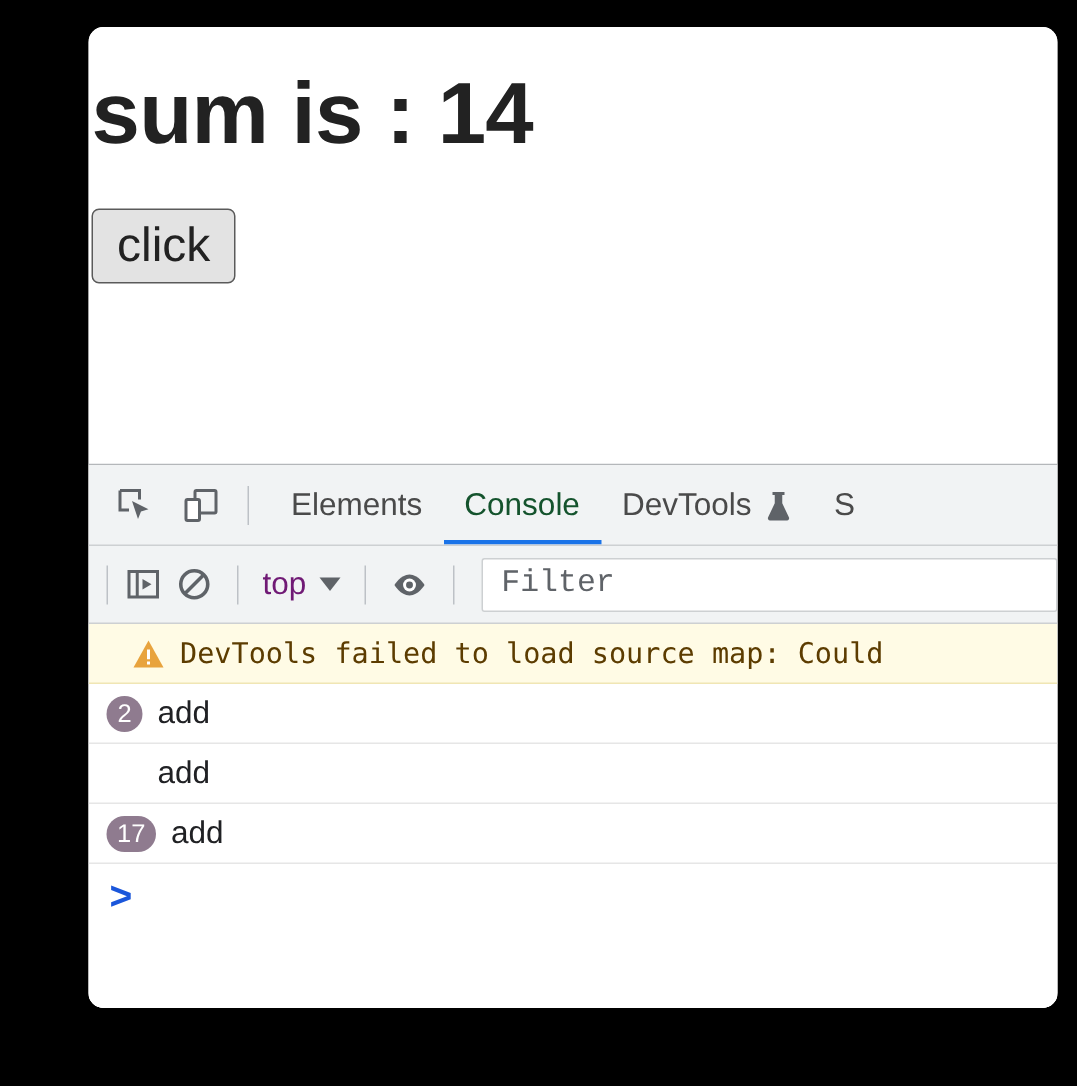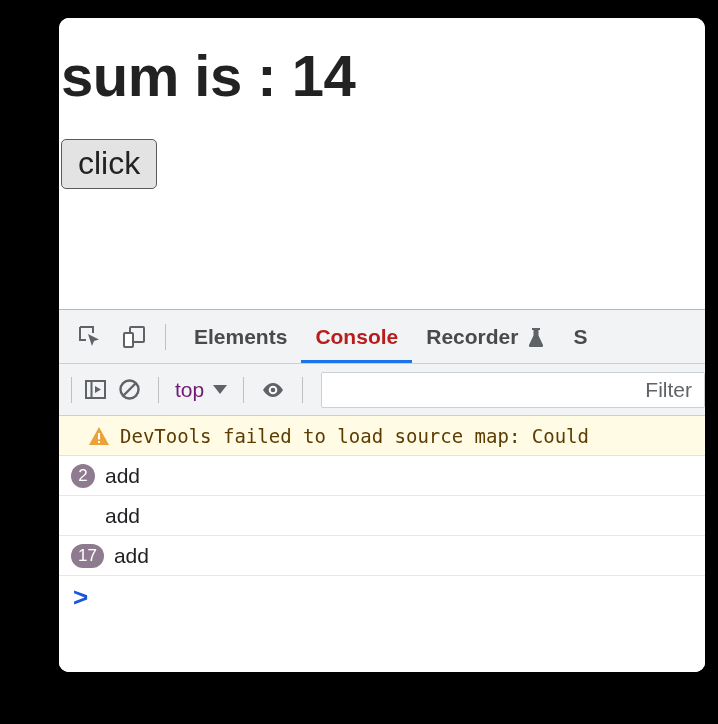--- a/index.html
+++ b/index.html
@@ -107,24 +107,23 @@
     font-size: 21px;
     color: #4a4a4a;
     padding: 0 14px;
     height: 53px;
     display: flex;
     align-items: center;
     gap: 9px;
     cursor: pointer;
     white-space: nowrap;
     flex: none;
-    font-weight: bold;
   }
   .dt-tab.active {
-    color: #b91c1c;
+    color: #14532d;
     box-shadow: inset 0 -3px 0 0 #1a73e8;
   }
   .flask {
     display: inline-block;
     width: 18px;
     height: 22px;
     flex: none;
   }
 
   
@@ -179,26 +178,25 @@
     display: flex;
     align-items: center;
     padding: 0 10px;
     margin-left: 6px;
     font-size: 21px;
     color: #5f6368;
   }
   .cb-filter input {
     border: none;
     outline: none;
-    font-family: Liberation Sans, sans-serif;
+    font-family: Liberation Mono, monospace;
     font-size: 21px;
     color: #3b82f6;
     width: 100%;
     background: transparent;
-    text-align: right;
   }
   .cb-filter input::placeholder { color: #5f6368; opacity: 1; }
 
   
   .dt-console {
     flex: 1;
     background: #ffffff;
     overflow: hidden;
     min-height: 0;
   }
@@ -296,21 +294,21 @@
       </div>
       <div class="dt-sep"></div>
 
       <div class="dt-tab">
         <span>Elements</span>
       </div>
       <div class="dt-tab active">
         <span>Console</span>
       </div>
       <div class="dt-tab">
-        <span>Recorder</span>
+        <span>DevTools</span>
         <span class="flask">
           <svg width="18" height="22" viewBox="0 0 18 22">
             <path d="M5 2 h8 v2 h-1.5 v5.5 L16 19 a1.5 1.5 0 0 1 -1.3 2 H3.3 A1.5 1.5 0 0 1 2 19 l4.5-9.5 V4 H5 Z" fill="#5f6368"></path>
           </svg>
         </span>
       </div>
       <div class="dt-tab">
         <span>S</span>
       </div>
     </div>

